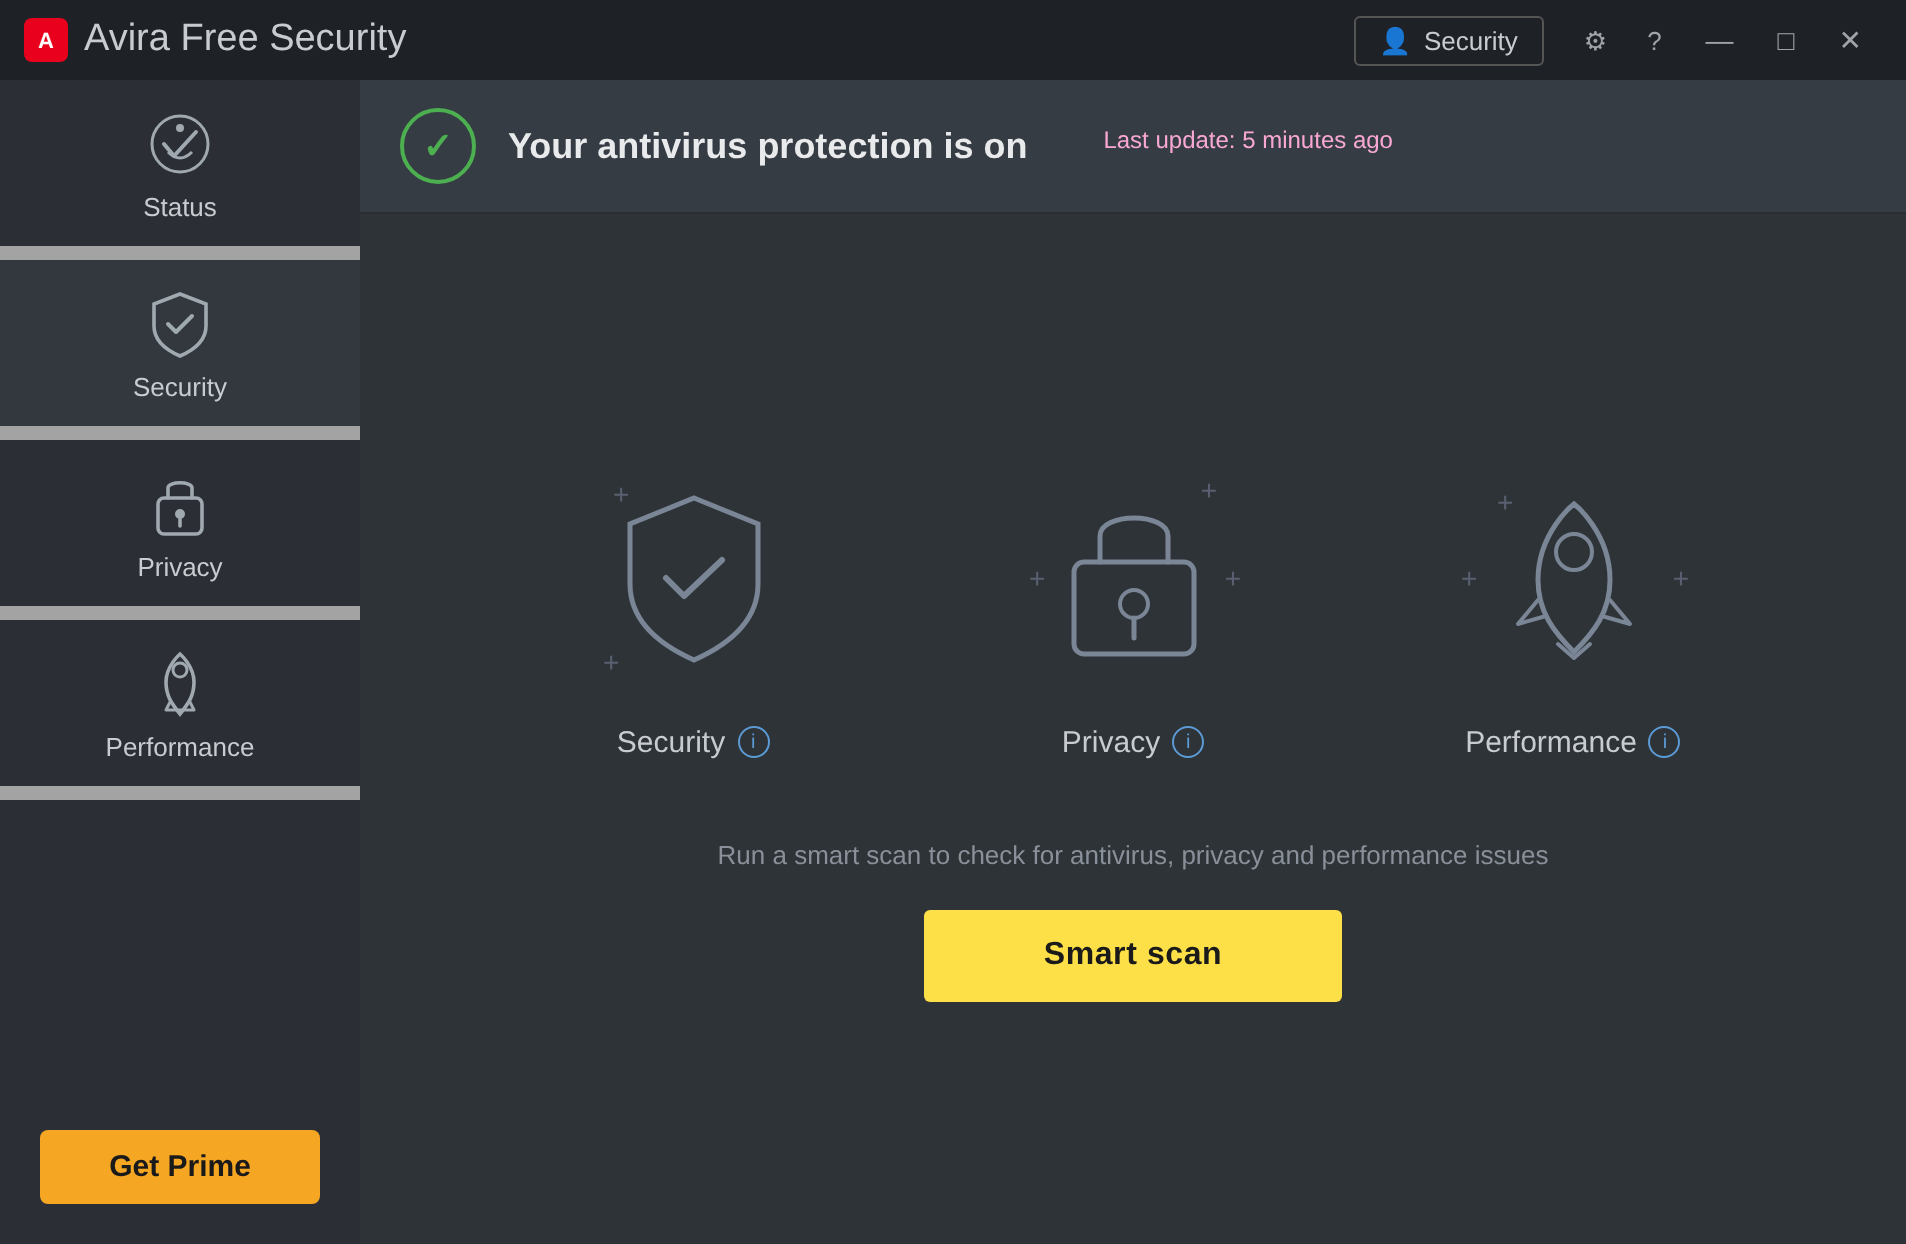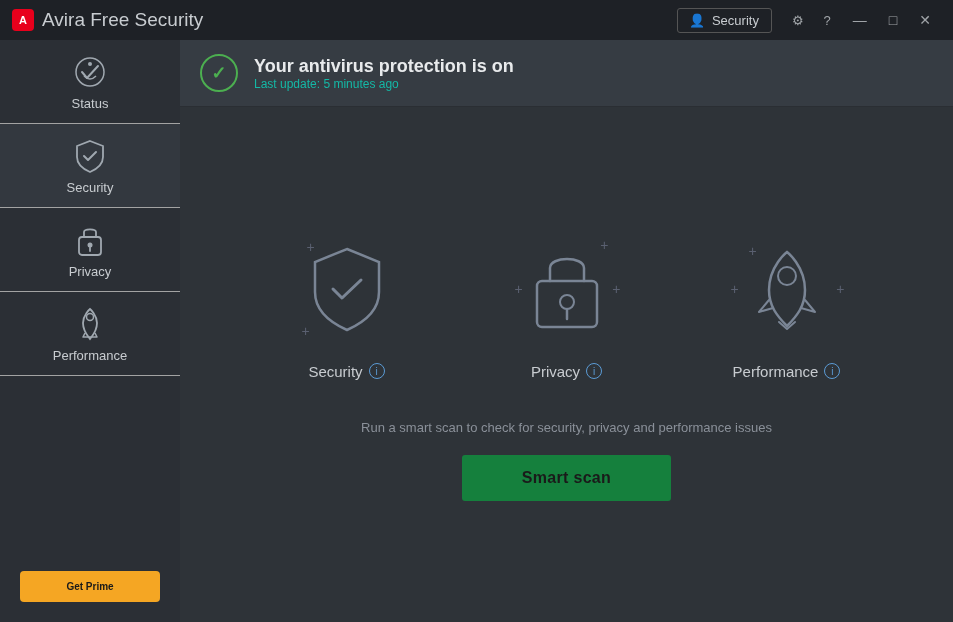--- a/index.html
+++ b/index.html
@@ -106,21 +106,21 @@
     }
     .sidebar-item {
       width: 100%;
       display: flex;
       flex-direction: column;
       align-items: center;
       padding: 14px 0 12px;
       cursor: pointer;
       color: #c8ccd0;
       font-size: 13px;
-      border-bottom: 1px solid #a3a3a3;
+      border-bottom: 7px solid #a3a3a3;
       position: relative;
     }
     .sidebar-item.active {
       background: #33383f;
     }
     .sidebar-item.active::right { }
     .sidebar-icon {
       width: 36px;
       height: 36px;
       margin-bottom: 6px;
@@ -128,21 +128,21 @@
       align-items: center;
       justify-content: center;
     }
     .sidebar-spacer { flex: 1; }
     .get-prime-btn {
       background: #f5a623;
       color: #1a1a1a;
       border: none;
       border-radius: 4px;
       padding: 10px 30px;
-      font-size: 10px;
+      font-size: 15px;
       font-weight: bold;
       cursor: pointer;
       margin: 16px 0 20px;
       width: 140px;
     }
 
     
     .main-content {
       flex: 1;
       background: #2e3338;
@@ -168,29 +168,30 @@
       display: flex;
       align-items: center;
       justify-content: center;
       flex-shrink: 0;
     }
     .status-check {
       color: #4caf50;
       font-size: 18px;
       font-weight: bold;
     }
-    .status-text-group { display: flex; flex-direction: column; }
+    .status-text-group { display: flex; }
     .status-title {
       color: #e8eaec;
       font-size: 18px;
       font-weight: 600;
     }
     .status-subtitle {
-      color: #14b8a6;
+      color: #f9a8d4;
       font-size: 12px;
+      margin-left: 38px;
     }
 
     
     .features-area {
       flex: 1;
       display: flex;
       flex-direction: column;
       align-items: center;
       justify-content: center;
       padding: 20px;
@@ -242,21 +243,21 @@
       flex-shrink: 0;
       cursor: pointer;
     }
     .scan-desc {
       color: #8a9099;
       font-size: 13px;
       margin-bottom: 20px;
       text-align: center;
     }
     .smart-scan-btn {
-      background: #15803d;
+      background: #fde047;
       color: #1a1a1a;
       border: none;
       border-radius: 3px;
       padding: 14px 60px;
       font-size: 16px;
       font-weight: 600;
       cursor: pointer;
       letter-spacing: 0.3px;
     }
 
@@ -415,19 +416,19 @@
             </svg>
           </div>
           <div class="feature-label">
             <span>Performance</span>
             <div class="info-icon">i</div>
           </div>
         </div>
 
       </div>
 
-      <p class="scan-desc">Run a smart scan to check for security, privacy and performance issues</p>
+      <p class="scan-desc">Run a smart scan to check for antivirus, privacy and performance issues</p>
 
       <button class="smart-scan-btn">Smart scan</button>
     </div>
 
   </div>
 </div>
 
 </body></html>

